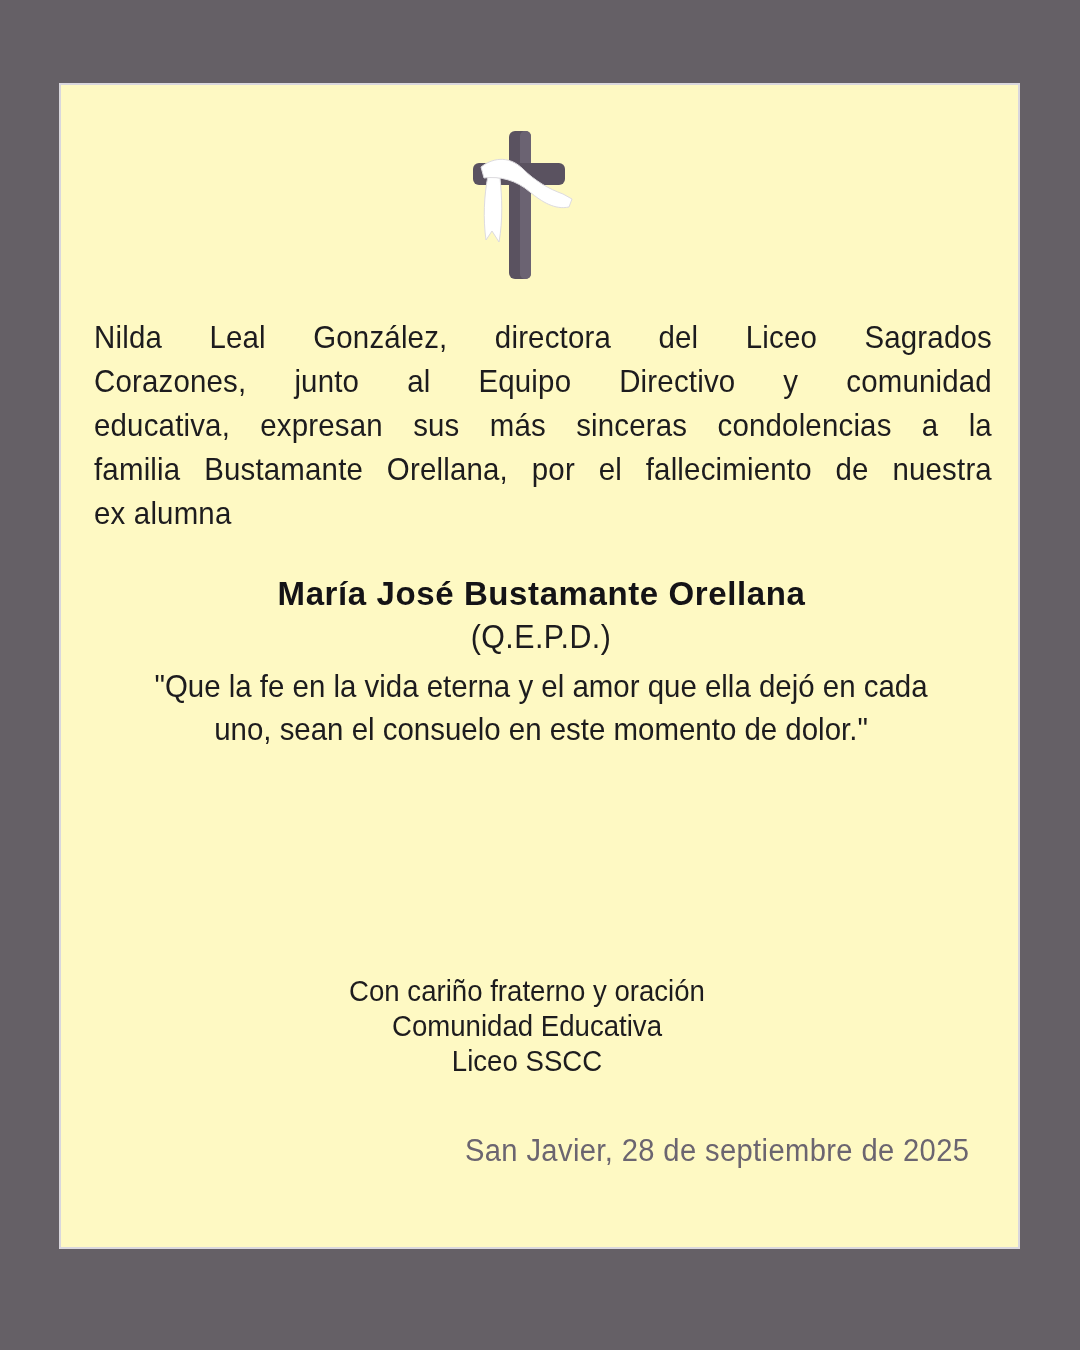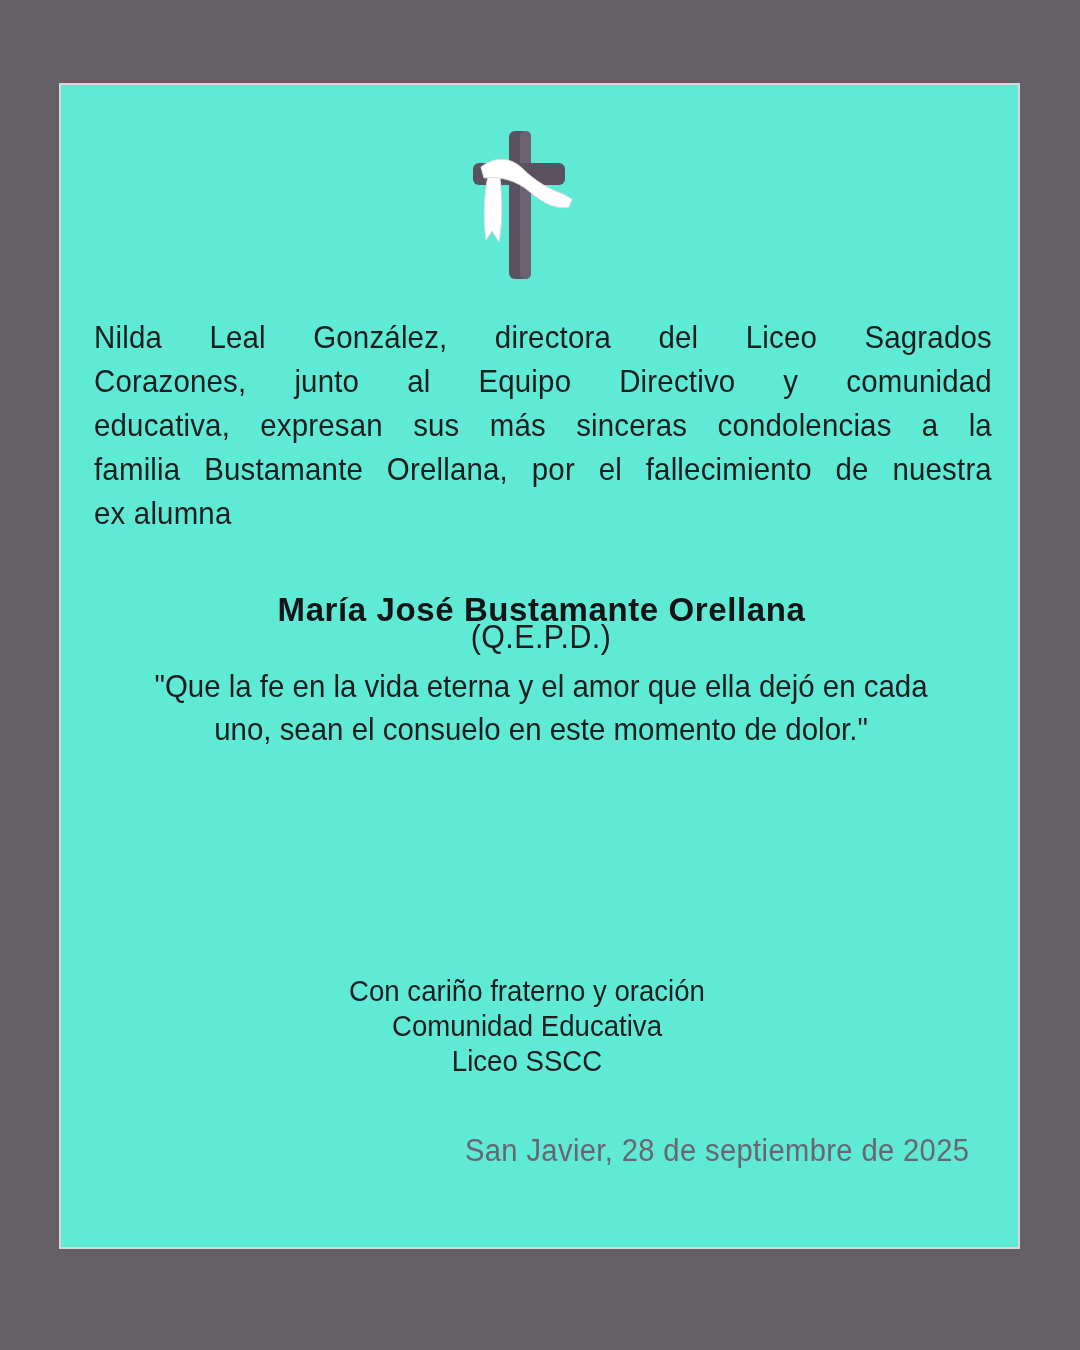--- a/index.html
+++ b/index.html
@@ -4,35 +4,35 @@
 <style>
   html,body{margin:0;padding:0;}
   body{
     width:1080px;height:1350px;position:relative;overflow:hidden;
     background:#656066;
     font-family:"Liberation Sans", sans-serif;
     -webkit-font-smoothing:antialiased;
   }
   .card{
     position:absolute;left:59px;top:83px;width:961px;height:1166px;
-    background:#5eead4;border:2px solid #d9d7dd;box-sizing:border-box;
+    background:#fef9c3;border:2px solid #d9d7dd;box-sizing:border-box;
   }
   .cross-wrap{
     position:absolute;left:398px;top:40px;width:120px;height:160px;
   }
   .paragraph{
     position:absolute;left:33px;top:230px;width:976px;
     transform:scaleX(0.92);transform-origin:0 0;
     font-size:32px;line-height:44px;color:#1d1c1e;letter-spacing:0.2px;
   }
   .jline{text-align:justify;text-align-last:justify;}
   .jline-last{text-align:left;}
   .name{
     position:absolute;left:0;top:490px;width:961px;text-align:center;
-    font-size:33px;font-weight:700;color:#141316;letter-spacing:0.6px;margin-top:16px;
+    font-size:33px;font-weight:700;color:#141316;letter-spacing:0.6px;
   }
   .qepd{
     position:absolute;left:-120px;top:533px;width:1200px;text-align:center;
     transform:scaleX(0.92);transform-origin:50% 0;
     font-size:33px;color:#1d1c1e;letter-spacing:0.5px;
   }
   .quote{
     position:absolute;left:-120px;top:580px;width:1200px;text-align:center;
     transform:scaleX(0.92);transform-origin:50% 0;
     font-size:32px;line-height:43px;color:#1d1c1e;

